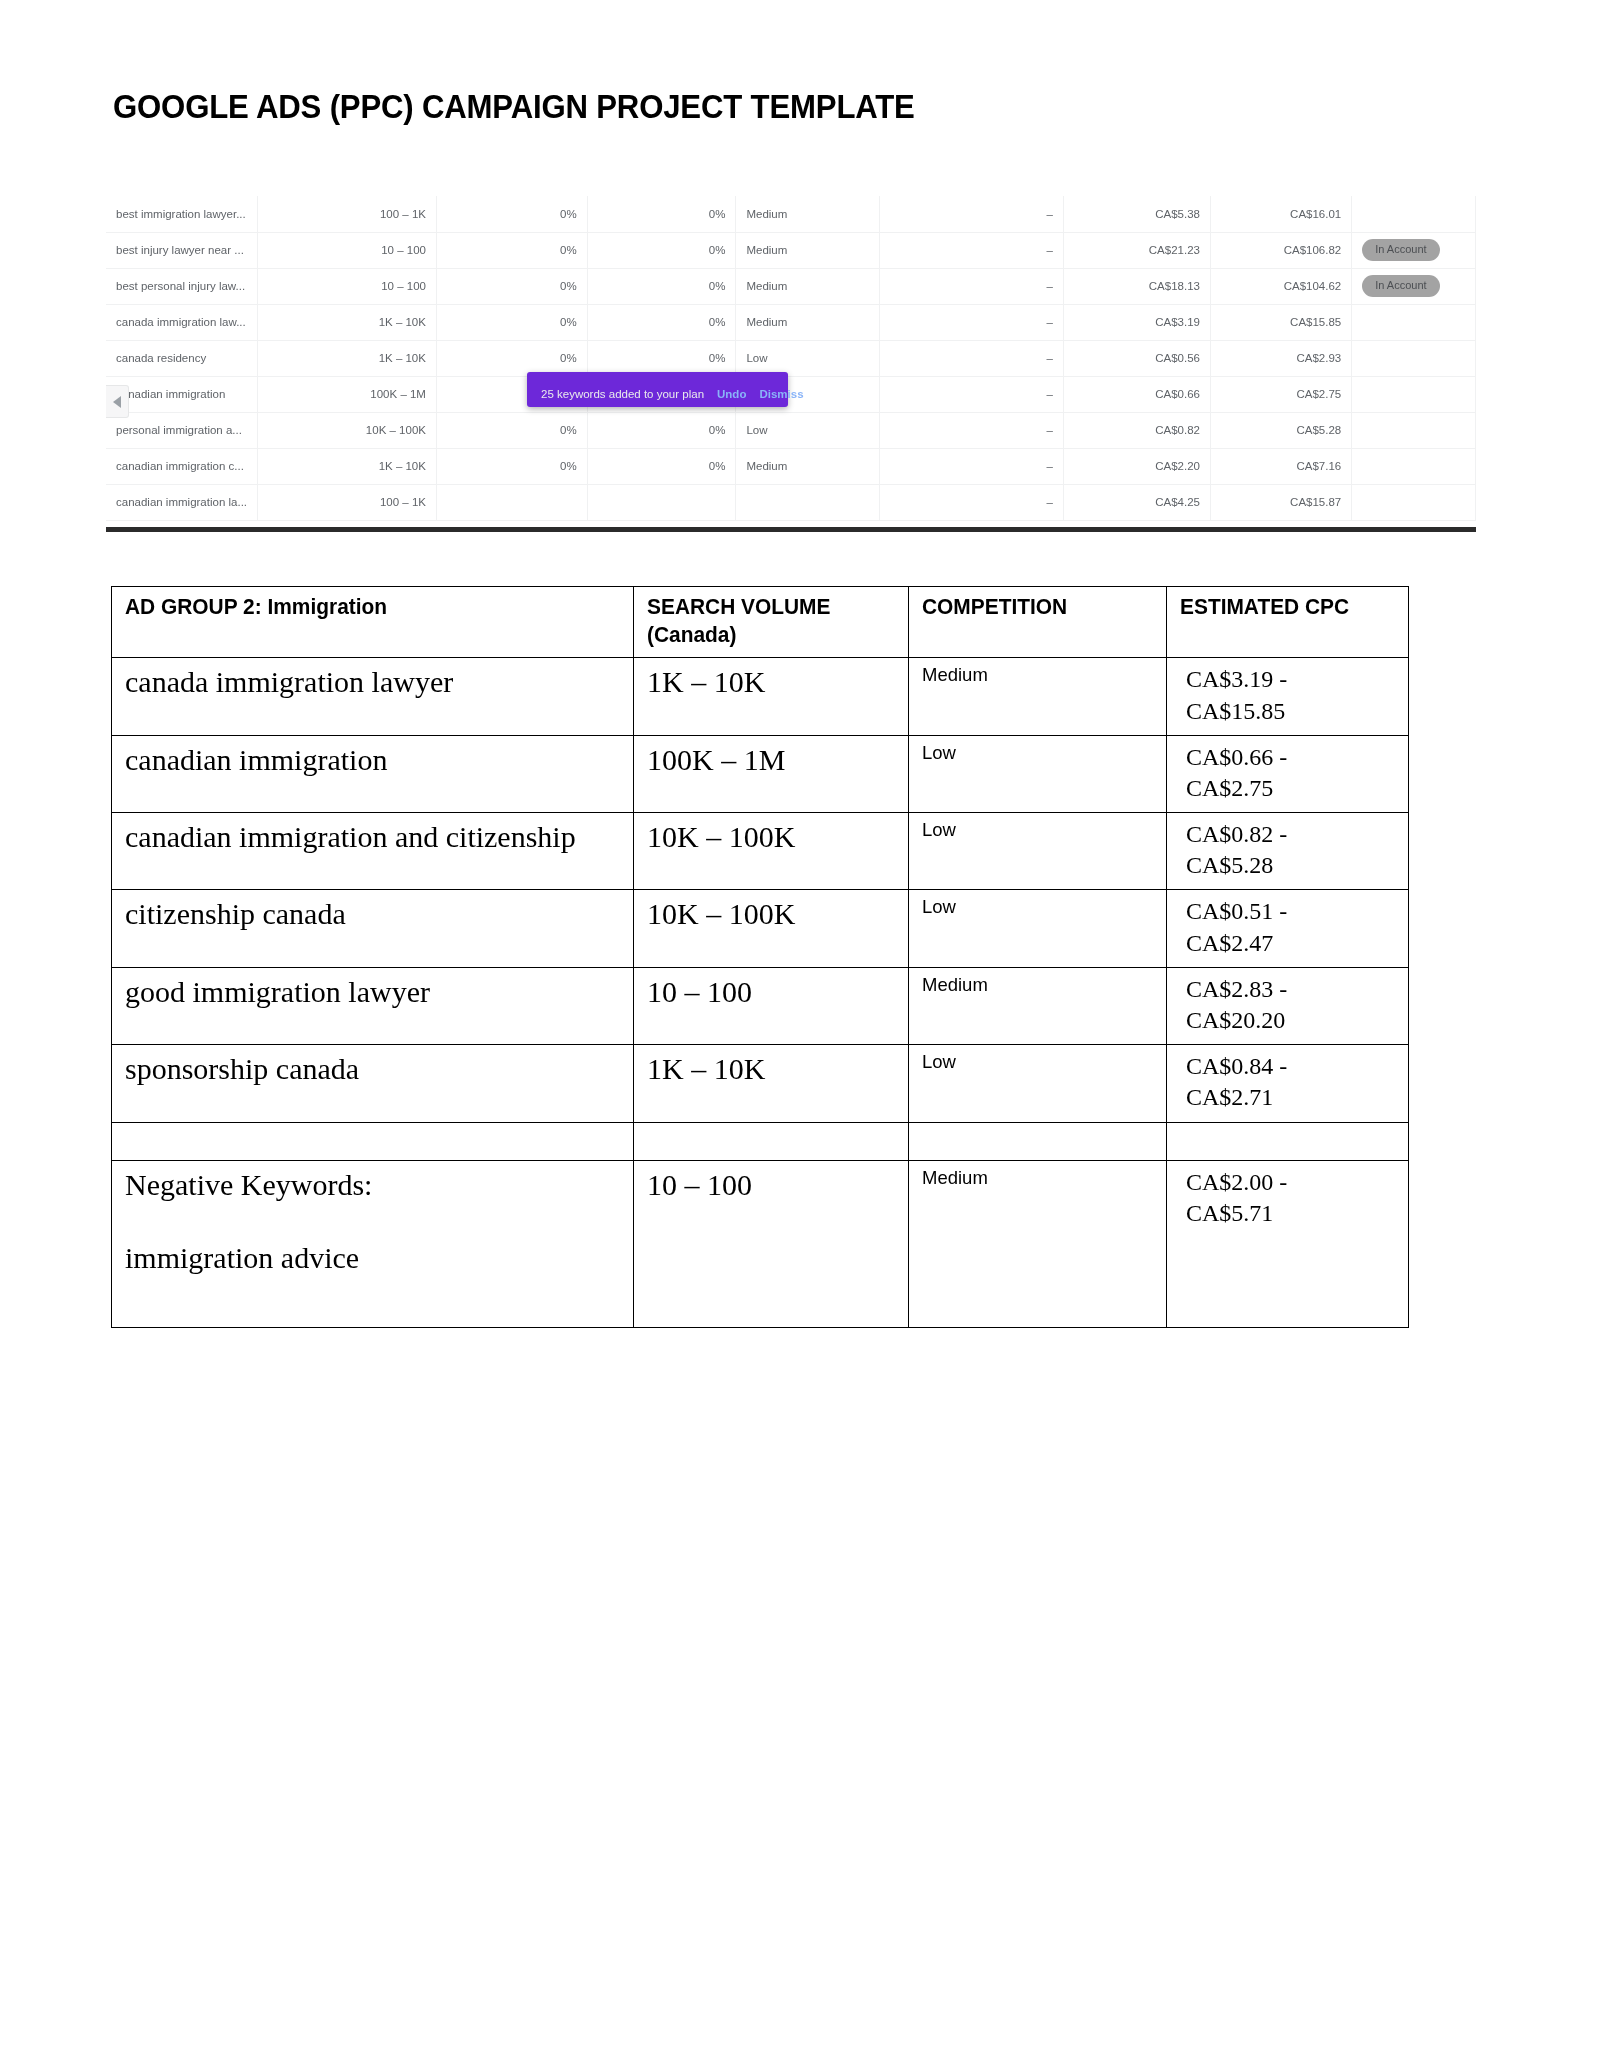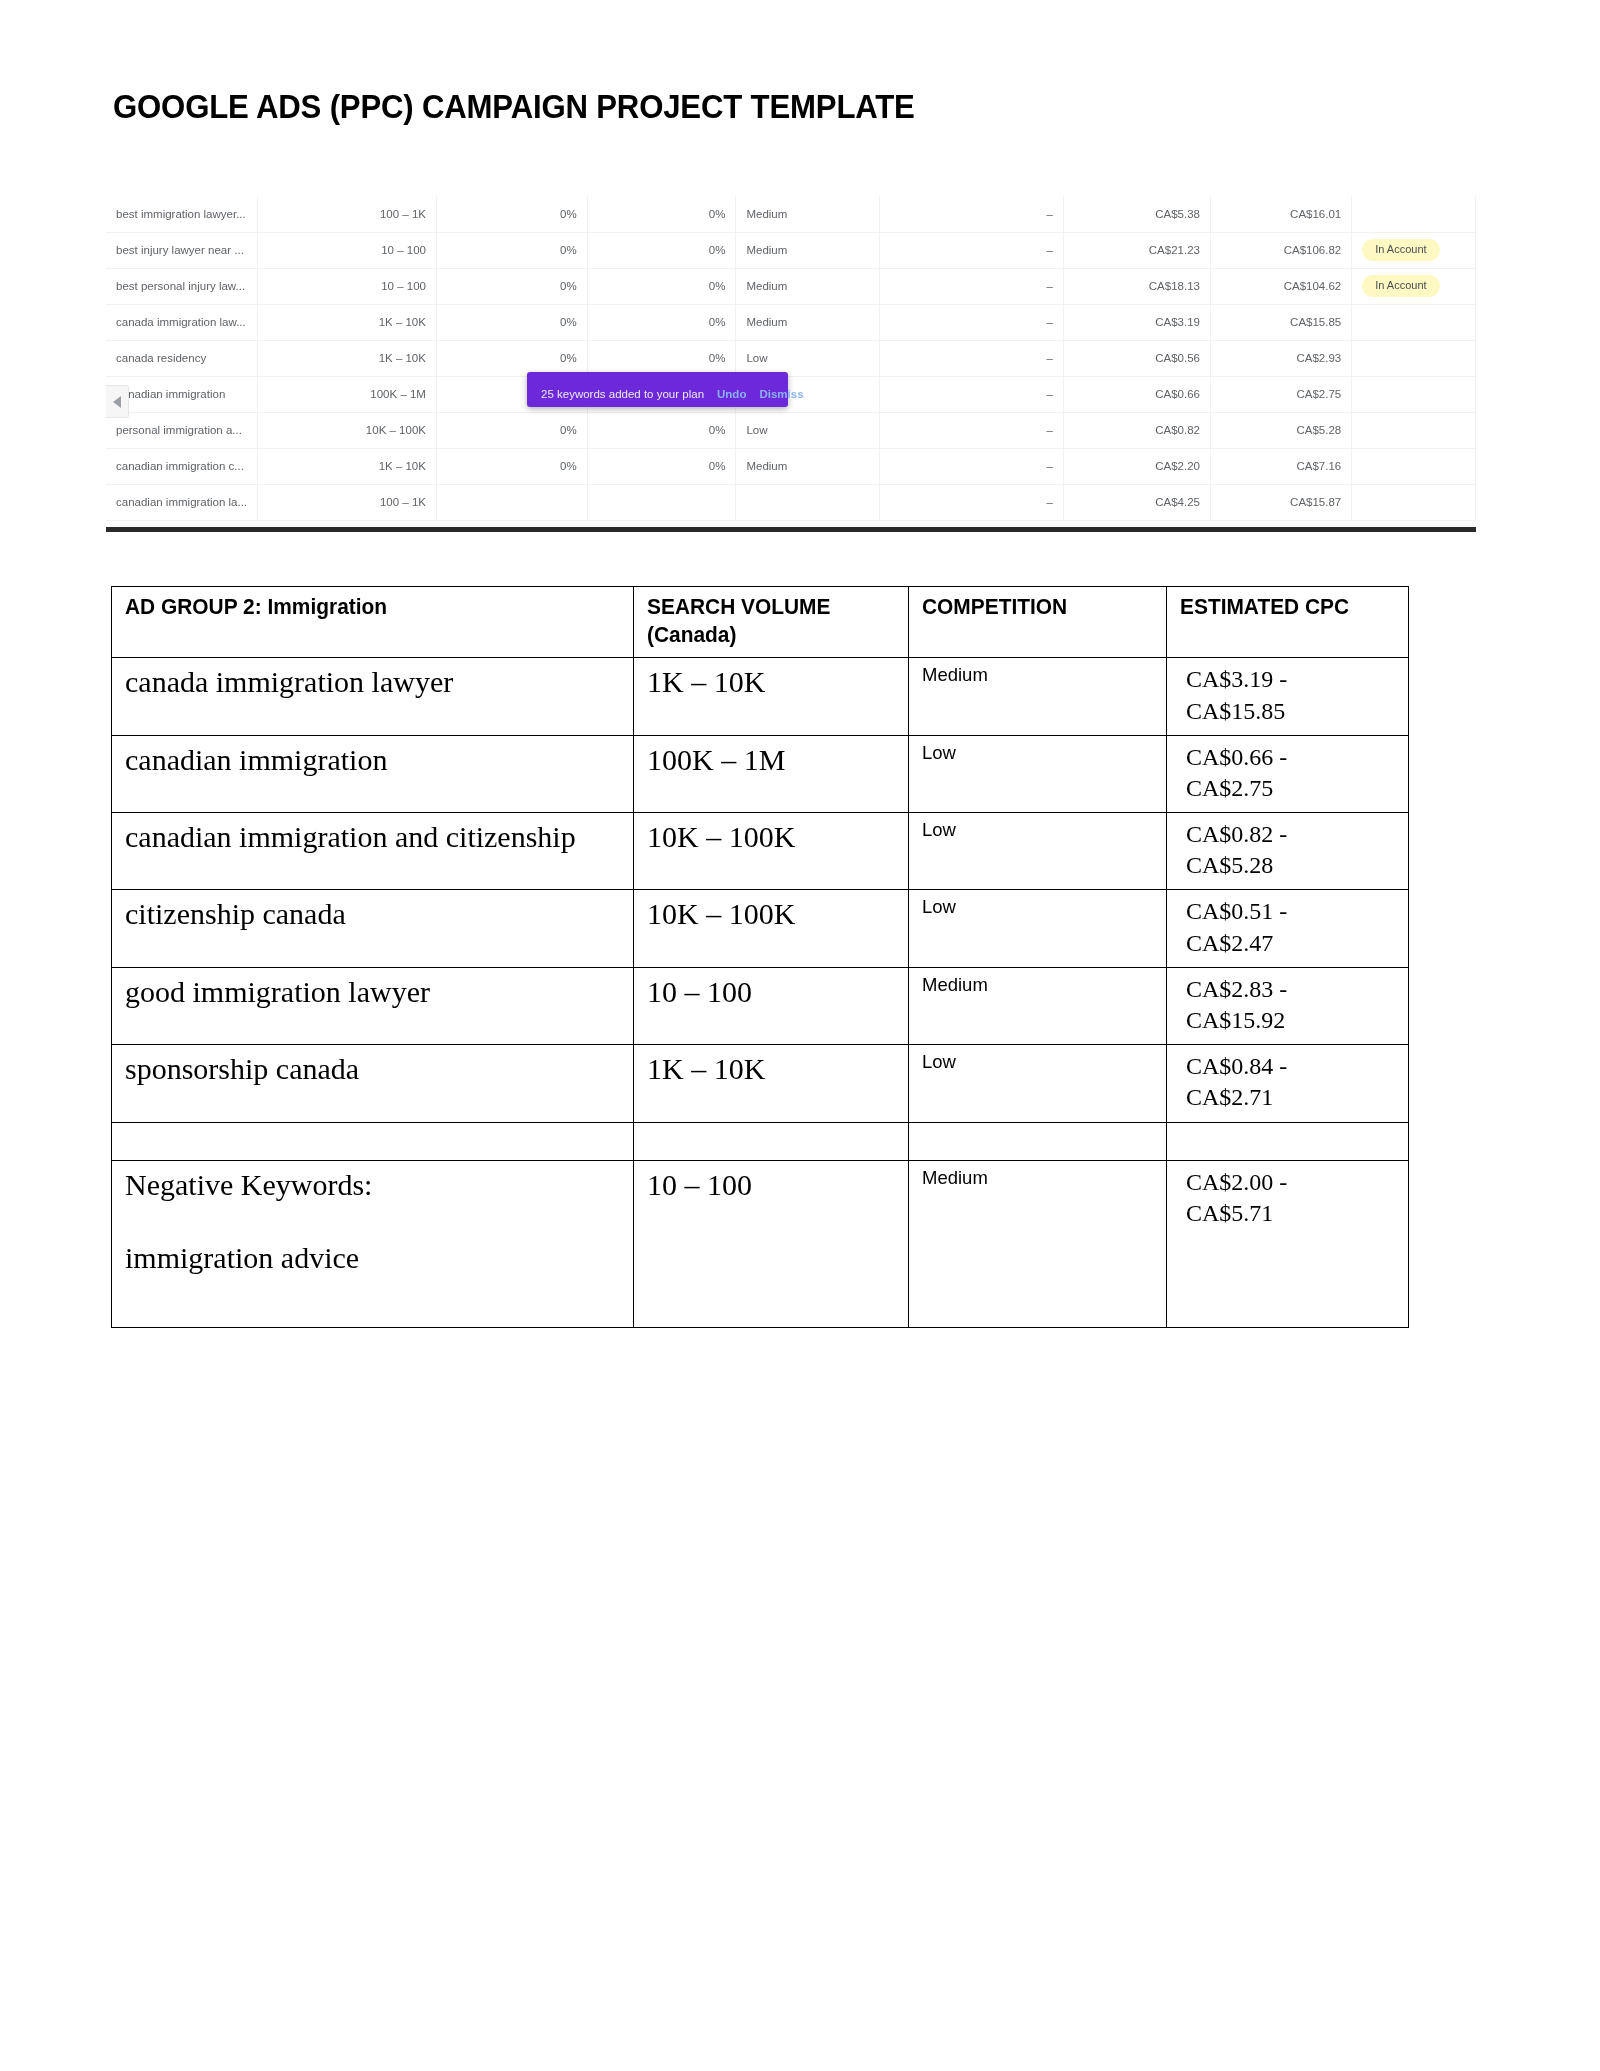--- a/index.html
+++ b/index.html
@@ -65,21 +65,21 @@
   .c-p1      { width: 152px; text-align: right; }
   .c-p2      { width: 150px; text-align: right; }
   .c-comp    { width: 144px; text-align: left; padding-left: 8px; }
   .c-ad      { width: 186px; text-align: right; }
   .c-low     { width: 148px; text-align: right; }
   .c-high    { width: 142px; text-align: right; }
   .c-badge   { width: 124px; text-align: left; padding-left: 12px; border-right: none; }
 
   .acct-pill {
     display: inline-block;
-    background: #fef9c3;
+    background: #a3a3a3;
     color: #4c4f53;
     border-radius: 13px;
     padding: 5px 13px 6px;
     font-size: 11px;
     line-height: 1;
     white-space: nowrap;
   }
 
   
   .toast {
@@ -415,21 +415,21 @@
         <span class="td-serif">good immigration lawyer</span>
       </td>
       <td>
         <span class="td-serif">10 – 100</span>
       </td>
       <td>
         <span class="td-comp">Medium</span>
       </td>
       <td>
         <span class="td-cpc">CA$2.83 -</span><br>
-        <span class="td-cpc">CA$15.92</span>
+        <span class="td-cpc">CA$20.20</span>
       </td>
     </tr>
 
     <tr class="row-h-std">
       <td>
         <span class="td-serif">sponsorship canada</span>
       </td>
       <td>
         <span class="td-serif">1K – 10K</span>
       </td>

